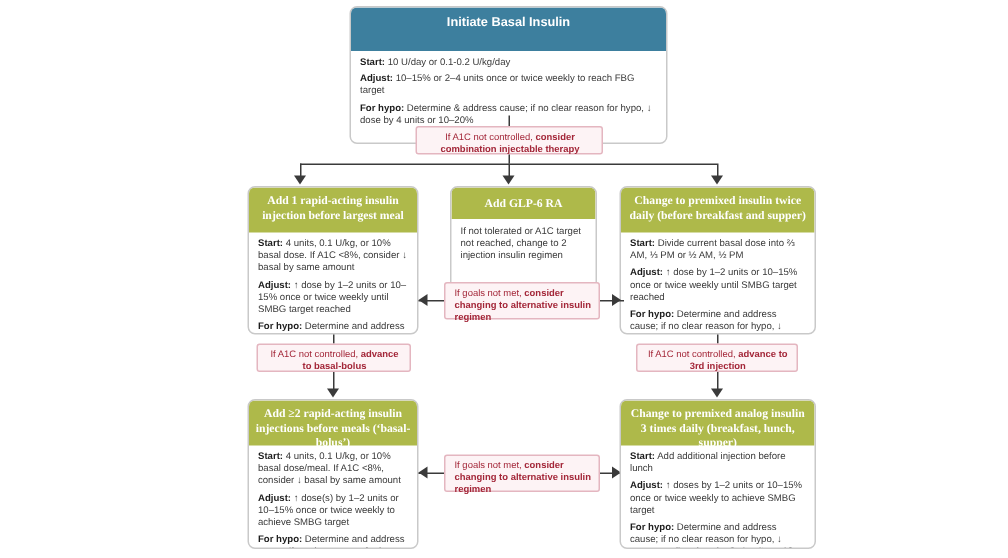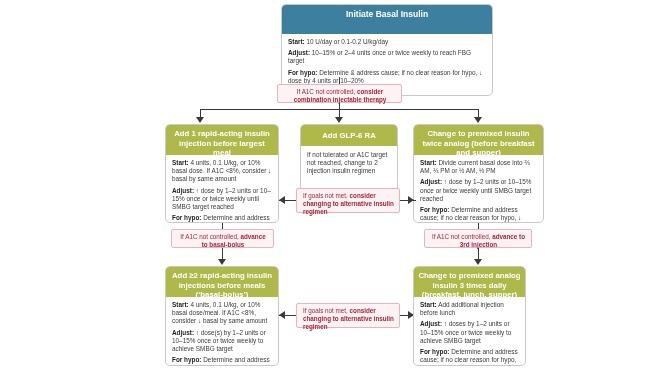--- a/index.html
+++ b/index.html
@@ -93,30 +93,30 @@
     position: absolute;
     width: 0; height: 0;
     border-top: 4px solid transparent;
     border-bottom: 4px solid transparent;
     border-right: 6px solid #3a3a3a;
   }
 
   
   .fs-head-main { font-size: 8.5px; }
   .fs-sub-main  { font-size: 7.2px; }
-  .fs-head      { font-size: 7.8px; }
+  .fs-head      { font-size: 7.8px; font-family: Liberation Serif, serif; }
   .fs-body      { font-size: 6.4px; }
   .fs-callout   { font-size: 6.3px; }
 </style>
 </head>
 <body>
 
 <div id="canvas">
 
-  <div class="node" style="left:233px; top:4px; width:212px; height:92px;margin-left:48px;">
+  <div class="node" style="left:233px; top:4px; width:212px; height:92px;">
     <div class="node-head head-teal" style="height:29px;">
       <div class="fs-head-main">Initiate Basal Insulin</div>
     </div>
     <div class="node-body fs-body">
       <p>
         <b>Start:</b><span> 10 U/day or 0.1-0.2 U/kg/day</span>
       </p>
       <p>
         <b>Adjust:</b><span> 10–15% or 2–4 units once or twice weekly to reach FBG target</span>
       </p>
@@ -158,21 +158,21 @@
       </p>
     </div>
   </div>
 
   <div class="node" style="left:300px; top:124px; width:98px; height:69px;">
     <div class="node-head head-olive fs-head" style="height:21px; padding-top:6px;">Add GLP-6 RA</div>
     <div class="node-body fs-body" style="padding-top:5px;">If not tolerated or A1C target not reached, change to 2 injection insulin regimen</div>
   </div>
 
   <div class="node" style="left:413px; top:124px; width:131px; height:99px;">
-    <div class="node-head head-olive fs-head" style="height:30px;">Change to premixed insulin twice analog (before breakfast and supper)</div>
+    <div class="node-head head-olive fs-head" style="height:30px;">Change to premixed insulin twice daily (before breakfast and supper)</div>
     <div class="node-body fs-body">
       <p>
         <b>Start:</b><span> Divide current basal dose into ⅔ AM, ⅓ PM or ½ AM, ½ PM</span>
       </p>
       <p>
         <b>Adjust:</b><span> ↑ dose by 1–2 units or 10–15% once or twice weekly until SMBG target reached</span>
       </p>
       <p>
         <b>For hypo:</b><span> Determine and address cause; if no clear reason for hypo, ↓ corresponding dose by 2–4 units or 10–20%</span>
       </p>
@@ -221,21 +221,21 @@
   <div class="hline" style="left:279px; top:315px; width:18px;"></div>
   <div class="arrow-left" style="left:279px; top:311px;"></div>
 
   <div class="hline" style="left:399px; top:315px; width:17px;"></div>
   <div class="arrow-right" style="left:408px; top:311px;"></div>
 
   <div class="callout fs-callout" style="left:296px; top:303px; width:104px; height:25px;">
     <span>If goals not met, </span><b>consider changing to alternative insulin regimen</b>
   </div>
 
-  <div class="node" style="left:413px; top:266px; width:113px; height:100px;">
+  <div class="node" style="left:413px; top:266px; width:131px; height:100px;">
     <div class="node-head head-olive fs-head" style="height:30px;">Change to premixed analog insulin 3 times daily (breakfast, lunch, supper)</div>
     <div class="node-body fs-body">
       <p>
         <b>Start:</b><span> Add additional injection before lunch</span>
       </p>
       <p>
         <b>Adjust:</b><span> ↑ doses by 1–2 units or 10–15% once or twice weekly to achieve SMBG target</span>
       </p>
       <p>
         <b>For hypo:</b><span> Determine and address cause; if no clear reason for hypo, ↓ corresponding dose by 2–4 units or 10–20%</span>

